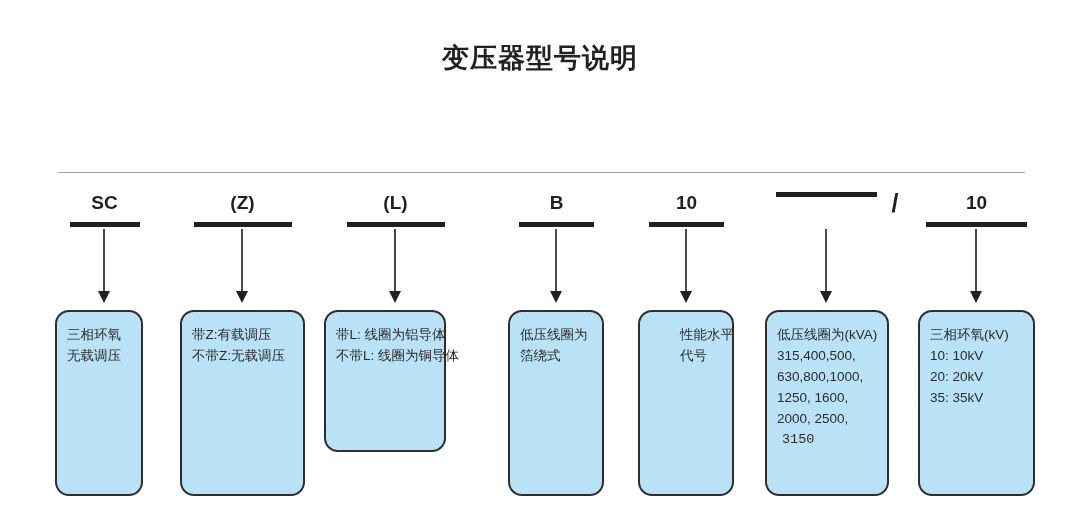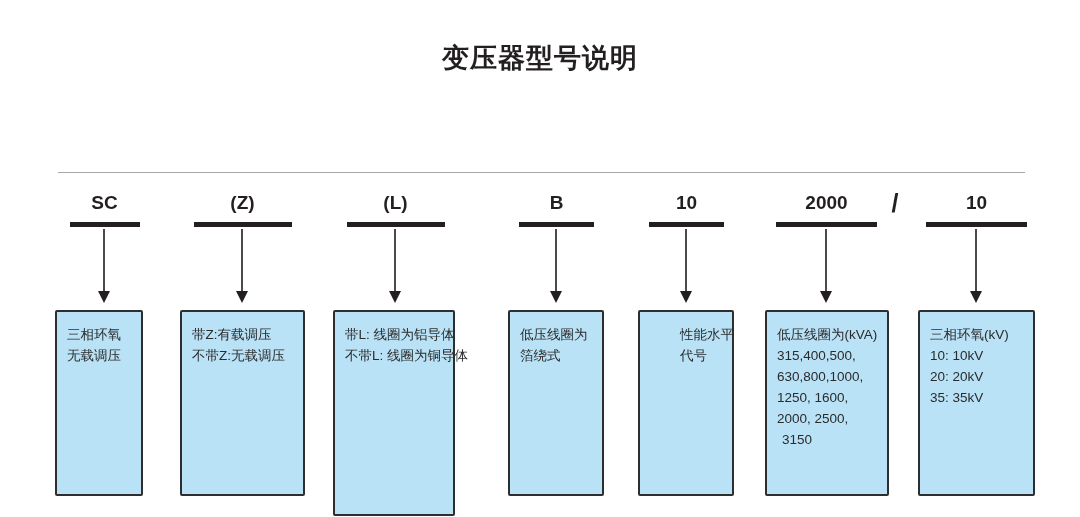--- a/index.html
+++ b/index.html
@@ -88,30 +88,30 @@
     border-right: 6.5px solid transparent;
     border-top: 12px solid #231f20;
   }
 
   
   .desc-box {
     position: absolute;
     box-sizing: border-box;
     background: #b9e2f7;
     border: 2px solid #2e2e2e;
-    border-radius: 2px;
+    border-radius: 14px;
     padding: 12px 9px 10px 10px;
   }
   .desc-line {
     font-size: 13.5px;
     line-height: 21px;
     color: #2b2b2b;
     white-space: nowrap;
   }
-  .desc-line.indent { padding-left: 5px; }
+  .desc-line.indent { padding-left: 5px; font-family: Liberation Mono, monospace; }
 </style>
 </head>
 <body>
 
 <div class="diagram-title">变压器型号说明</div>
 
 <div class="top-divider"></div>
 
 <div class="code-slot" style="left:47px; width:115px;">
   <div class="code-label">SC</div>
@@ -132,21 +132,20 @@
   <div class="code-label">B</div>
   <div class="code-bar" style="width:75px;"></div>
 </div>
 
 <div class="code-slot" style="left:629px; width:115px;">
   <div class="code-label">10</div>
   <div class="code-bar" style="width:75px;"></div>
 </div>
 
 <div class="code-slot" style="left:763px; width:127px;">
-  <div class="code-label">2000</div>
   <div class="code-bar" style="width:101px;"></div>
 </div>
 
 <div class="slash-slot" style="left:880px; width:30px;">
   <div class="slash-label">/</div>
 </div>
 
 <div class="code-slot" style="left:919px; width:115px;">
   <div class="code-label">10</div>
   <div class="code-bar" style="width:101px;"></div>
@@ -184,21 +183,21 @@
 <div class="desc-box" style="left:55px; top:310px; width:88px; height:186px;">
   <div class="desc-line">三相环氧</div>
   <div class="desc-line">无载调压</div>
 </div>
 
 <div class="desc-box" style="left:180px; top:310px; width:125px; height:186px;">
   <div class="desc-line">带Z:有载调压</div>
   <div class="desc-line">不带Z:无载调压</div>
 </div>
 
-<div class="desc-box" style="left:333px; top:310px; width:122px; height:206px;">
+<div class="desc-box" style="left:324px; top:310px; width:122px; height:142px;">
   <div class="desc-line">带L: 线圈为铝导体</div>
   <div class="desc-line">不带L: 线圈为铜导体</div>
 </div>
 
 <div class="desc-box" style="left:508px; top:310px; width:96px; height:186px;">
   <div class="desc-line">低压线圈为</div>
   <div class="desc-line">箔绕式</div>
 </div>
 
 <div class="desc-box" style="left:638px; top:310px; width:96px; height:186px;padding-left:40px;">

